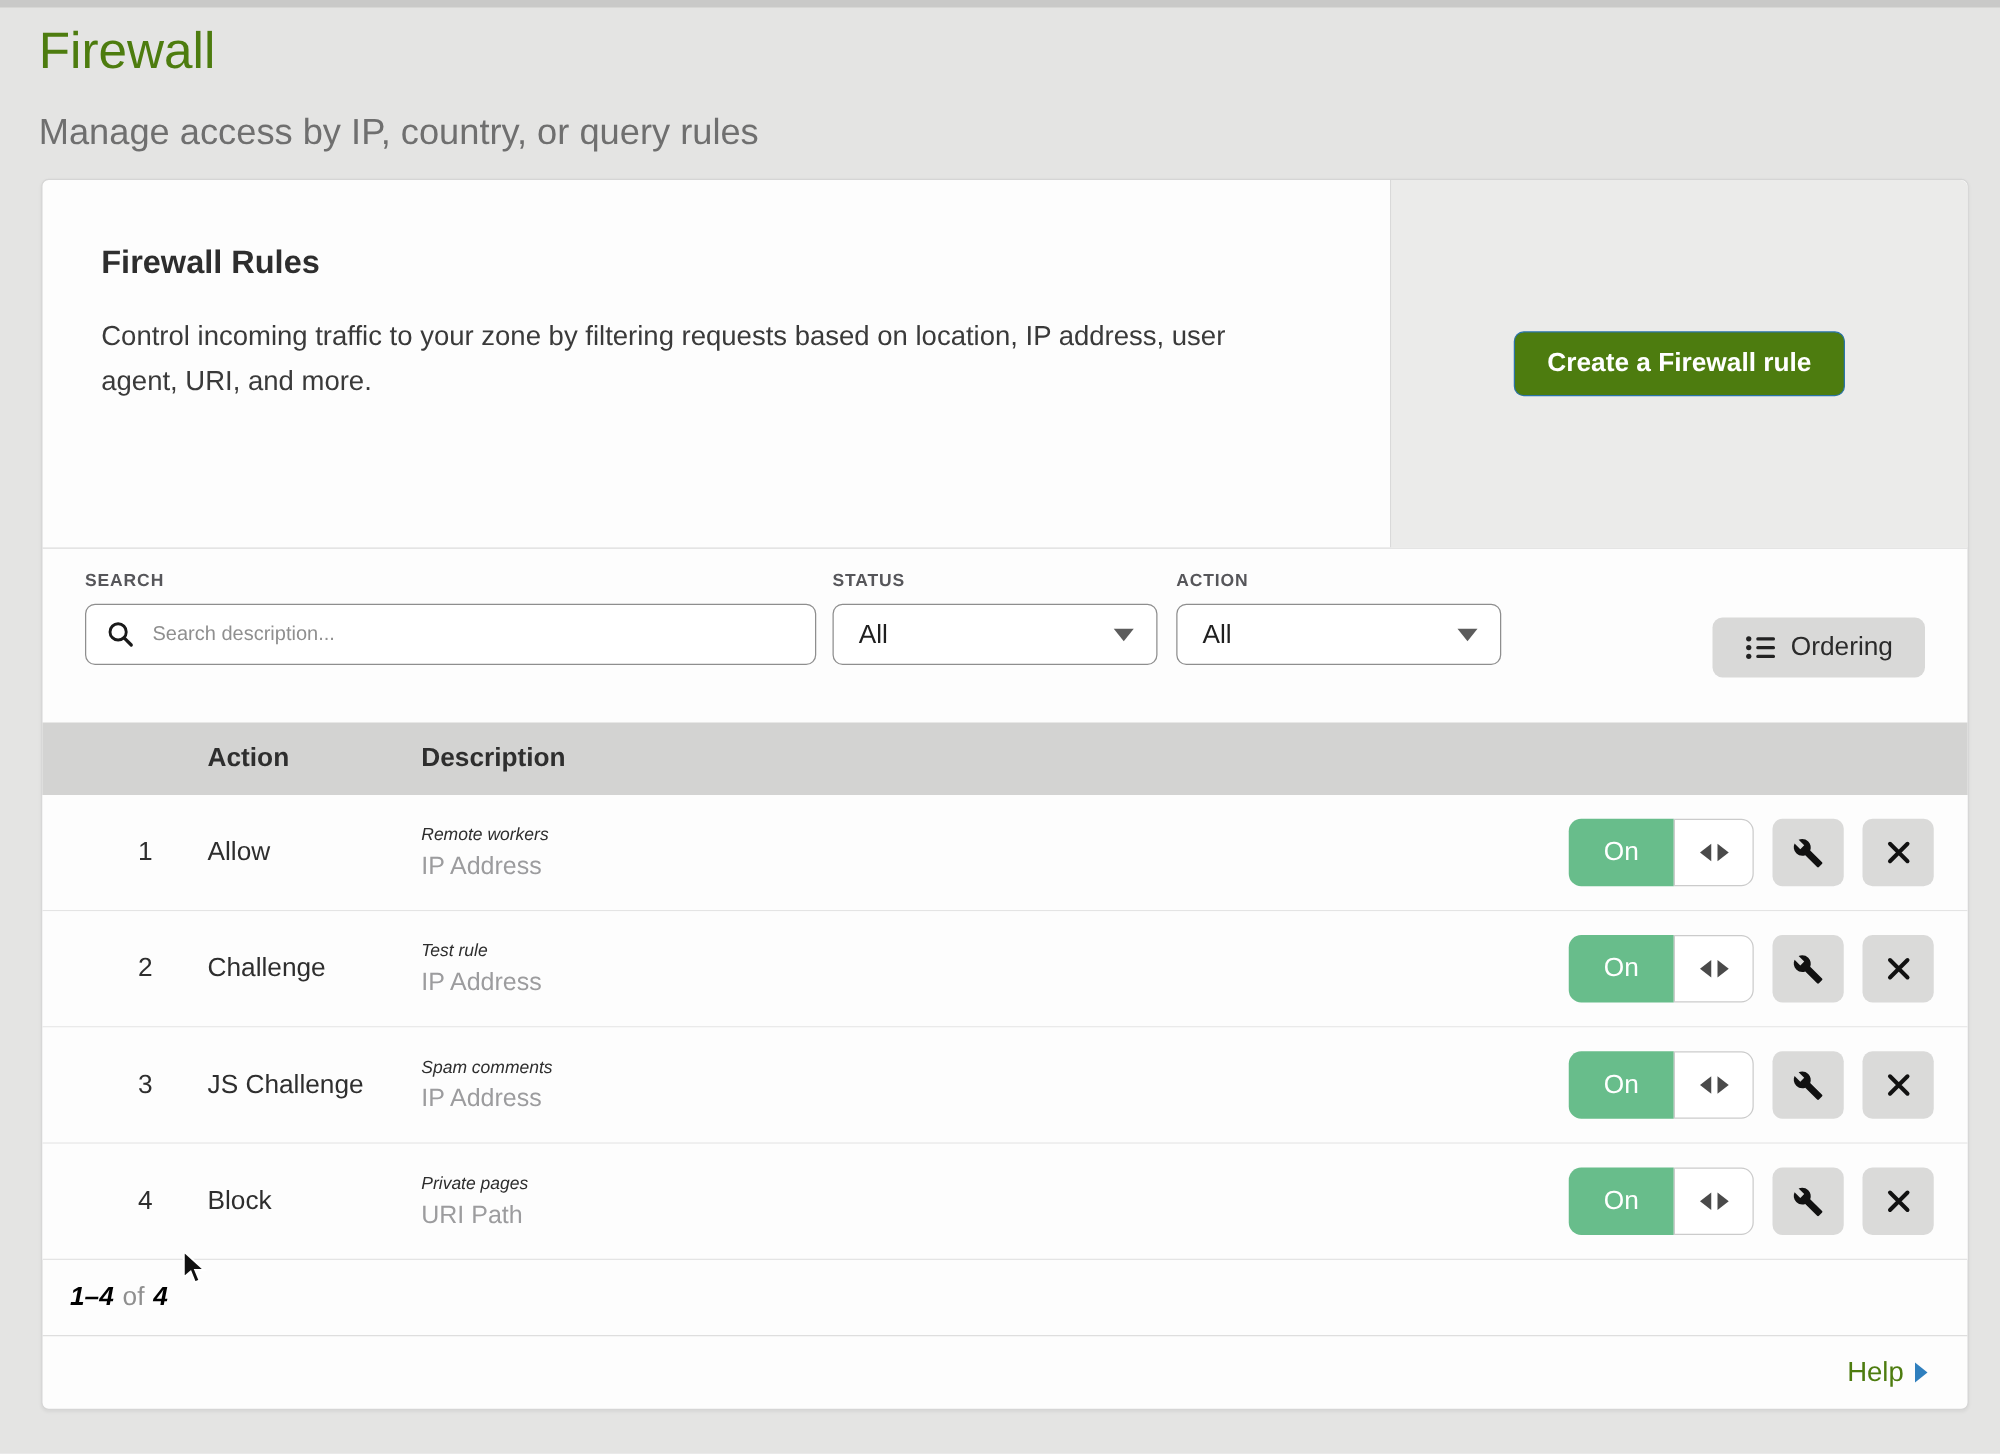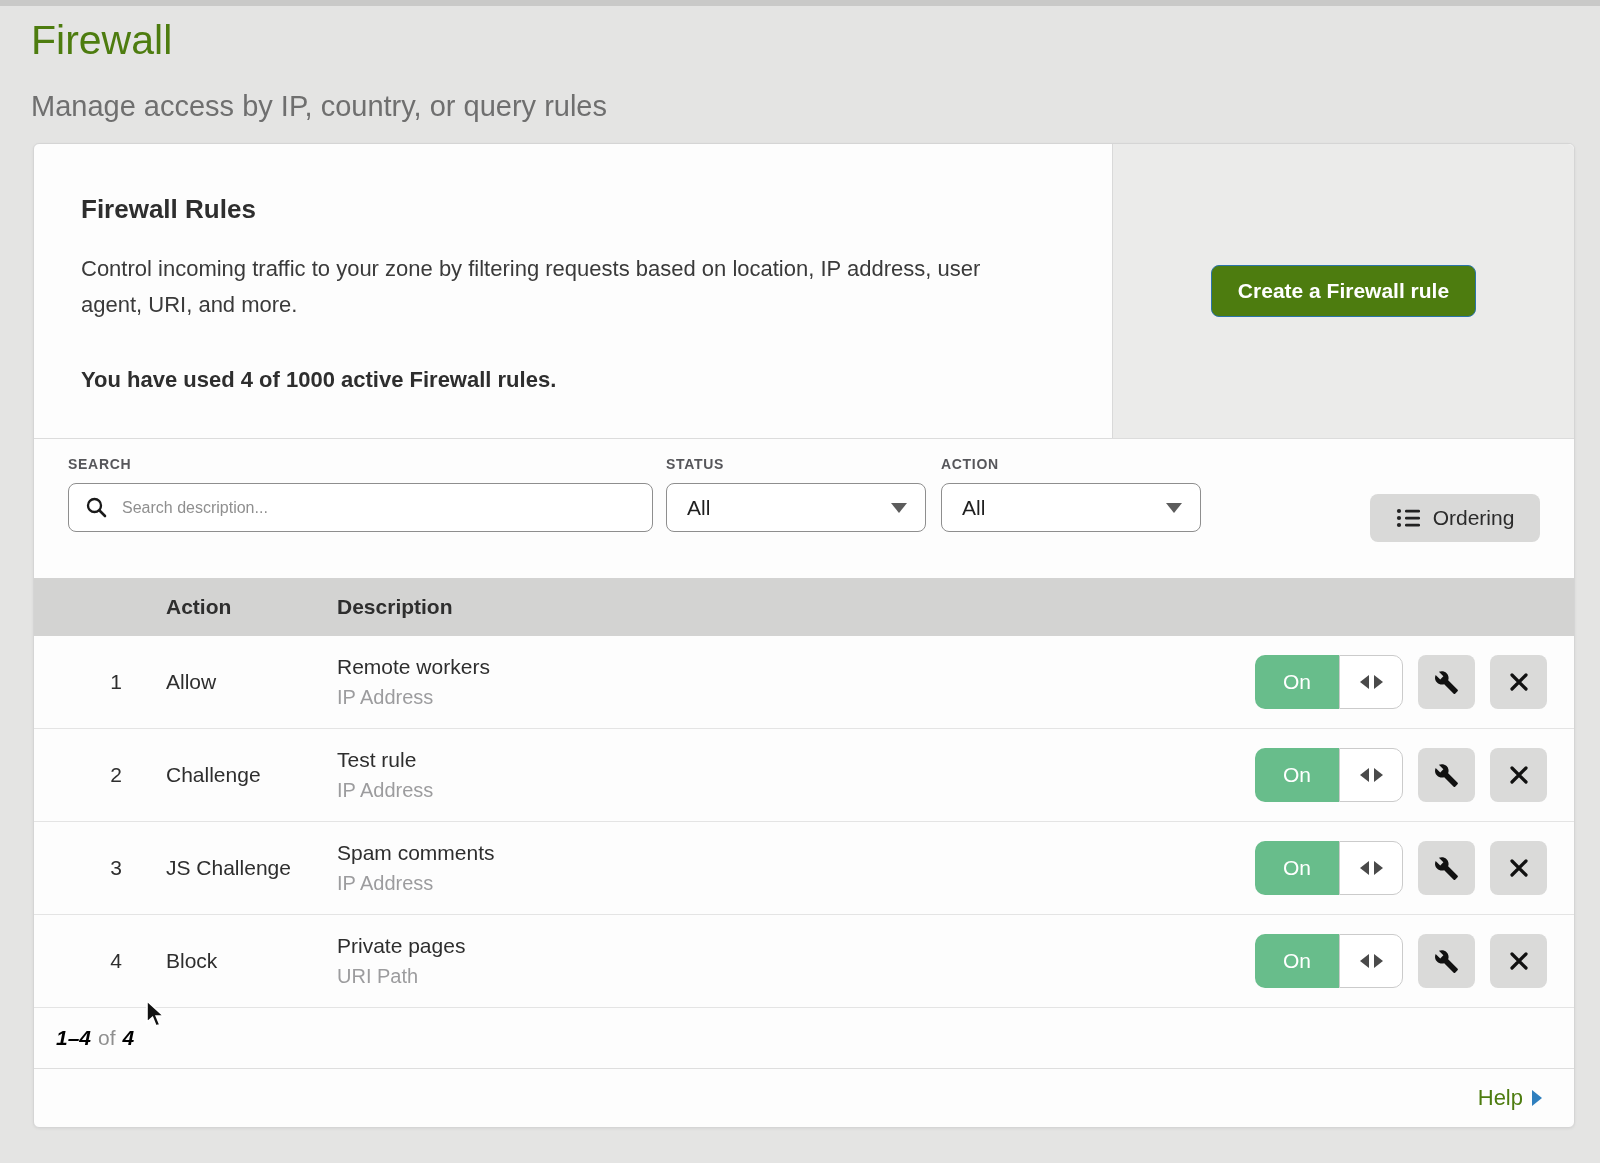--- a/index.html
+++ b/index.html
@@ -84,21 +84,21 @@
     height: 58px; background: #d3d3d2;
     display: flex; align-items: center;
     font-size: 21px; font-weight: 700; color: #2e2e2e;
   }
   .col-num { width: 88px; text-align: right; flex: none; }
   .col-action { width: 171px; margin-left: 44px; flex: none; }
   .col-desc { flex: 1; min-width: 0; }
   .rule-row { height: 93px; display: flex; align-items: center; border-bottom: 1px solid #e4e4e4; background: #fdfdfd; }
   .rule-num { font-size: 21px; color: #2e2e2e; }
   .rule-action { font-size: 21px; color: #2e2e2e; }
-  .desc-main { font-size: 21px; color: #2e2e2e; margin-bottom: 7px; }
+  .desc-main { font-size: 14px; color: #2e2e2e; margin-bottom: 7px; font-style: italic; }
   .desc-sub { font-size: 20px; color: #9c9c9e; }
   .controls { margin-left: auto; display: flex; align-items: center; gap: 15px; padding-right: 27px; }
   .toggle { display: flex; height: 54px; cursor: pointer; }
   .toggle-on {
     width: 84px; background: #68bd8b; color: #fff;
     border-radius: 10px 0 0 10px;
     display: flex; align-items: center; justify-content: center;
     font-size: 21px; font-weight: 500;
   }
   .toggle-handle {
@@ -133,21 +133,20 @@
   <h1 class="page-title">Firewall</h1>
   <p class="page-subtitle">Manage access by IP, country, or query rules</p>
 </header>
 
 <div class="card">
 
   <section class="intro">
     <div class="intro-left">
       <h2 class="intro-heading">Firewall Rules</h2>
       <p class="intro-desc">Control incoming traffic to your zone by filtering requests based on location, IP address, user agent, URI, and more.</p>
-      <p class="intro-usage">You have used 4 of 1000 active Firewall rules.</p>
     </div>
     <div class="intro-right">
       <button class="create-btn">Create a Firewall rule</button>
     </div>
   </section>
 
   <section class="filters">
     <div class="filter-group">
       <span class="filter-label">SEARCH</span>
       <div class="search-wrap">

